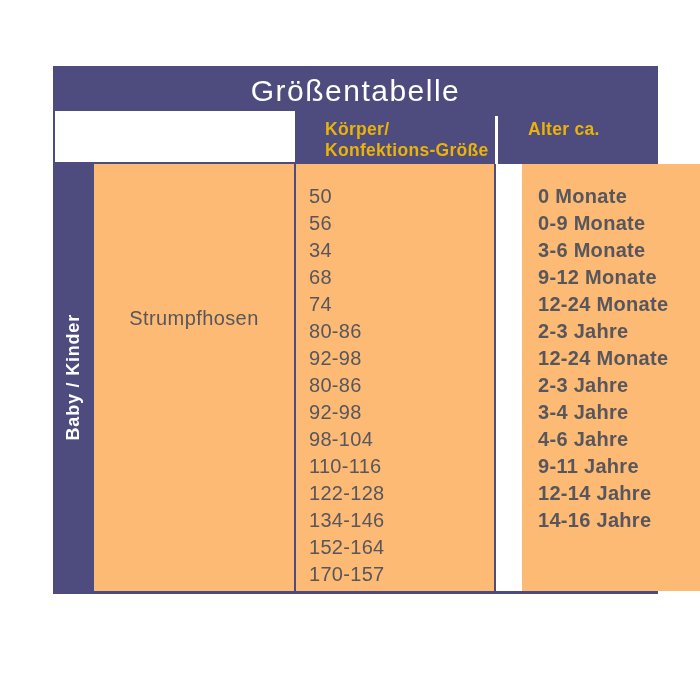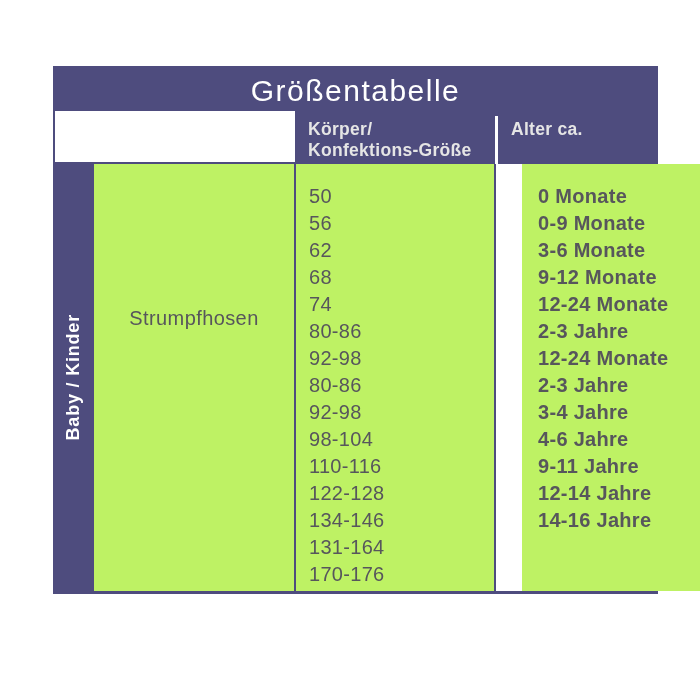--- a/index.html
+++ b/index.html
@@ -25,39 +25,39 @@
   .hdr-left{
     position:absolute;left:53px;top:111px;width:242px;height:53px;
     background:#ffffff;
     border-left:2px solid var(--accent);
     border-bottom:2px solid var(--accent);
     box-sizing:border-box;
   }
   .hdr-cell{
     position:absolute;top:115px;height:49px;
     background:var(--accent);
-    color:#e5e5e5;font-weight:700;font-size:17.5px;line-height:21px;
-    box-sizing:border-box;padding:4px 0 0 13px;
+    color:#eab308;font-weight:700;font-size:17.5px;line-height:21px;
+    box-sizing:border-box;padding:4px 0 0 30px;
     letter-spacing:0.3px;
   }
   .hdr-size{left:295px;width:200px;}
   .hdr-age{left:498px;width:160px;}
   .cat-strip{
     position:absolute;left:53px;top:164px;width:41px;height:427px;
     background:var(--accent);
     display:flex;align-items:center;justify-content:center;
   }
   .cat-strip span{
     writing-mode:vertical-rl;
     transform:rotate(180deg);
     color:#ffffff;font-weight:700;font-size:18px;letter-spacing:0.8px;
     white-space:nowrap;
   }
   .col{
-    position:absolute;top:164px;height:427px;background:#bef264;box-sizing:border-box;
+    position:absolute;top:164px;height:427px;background:#fdba74;box-sizing:border-box;
   }
   .col-product{left:94px;width:202px;border-right:2px solid var(--accent);}
   .col-size{left:296px;width:200px;border-right:2px solid var(--accent);}
   .col-age{left:522px;width:190px;border-right:2px solid var(--accent);font-weight:bold;}
   .product{
     position:absolute;left:0;top:143px;width:100%;
     text-align:center;
     color:var(--body-text);font-size:20px;letter-spacing:0.4px;
   }
   .rows{
@@ -100,33 +100,33 @@
   </div>
 
   <div class="col col-product">
     <div class="product">Strumpfhosen</div>
   </div>
 
   <div class="col col-size">
     <div class="rows" id="size-rows">
         <div class="row">50</div>
         <div class="row">56</div>
-        <div class="row">62</div>
+        <div class="row">34</div>
         <div class="row">68</div>
         <div class="row">74</div>
         <div class="row">80-86</div>
         <div class="row">92-98</div>
         <div class="row">80-86</div>
         <div class="row">92-98</div>
         <div class="row">98-104</div>
         <div class="row">110-116</div>
         <div class="row">122-128</div>
         <div class="row">134-146</div>
-        <div class="row">131-164</div>
-        <div class="row">170-176</div>
+        <div class="row">152-164</div>
+        <div class="row">170-157</div>
       </div>
   </div>
 
   <div class="col col-age">
     <div class="rows" id="age-rows">
         <div class="row">0 Monate</div>
         <div class="row">0-9 Monate</div>
         <div class="row">3-6 Monate</div>
         <div class="row">9-12 Monate</div>
         <div class="row">12-24 Monate</div>

